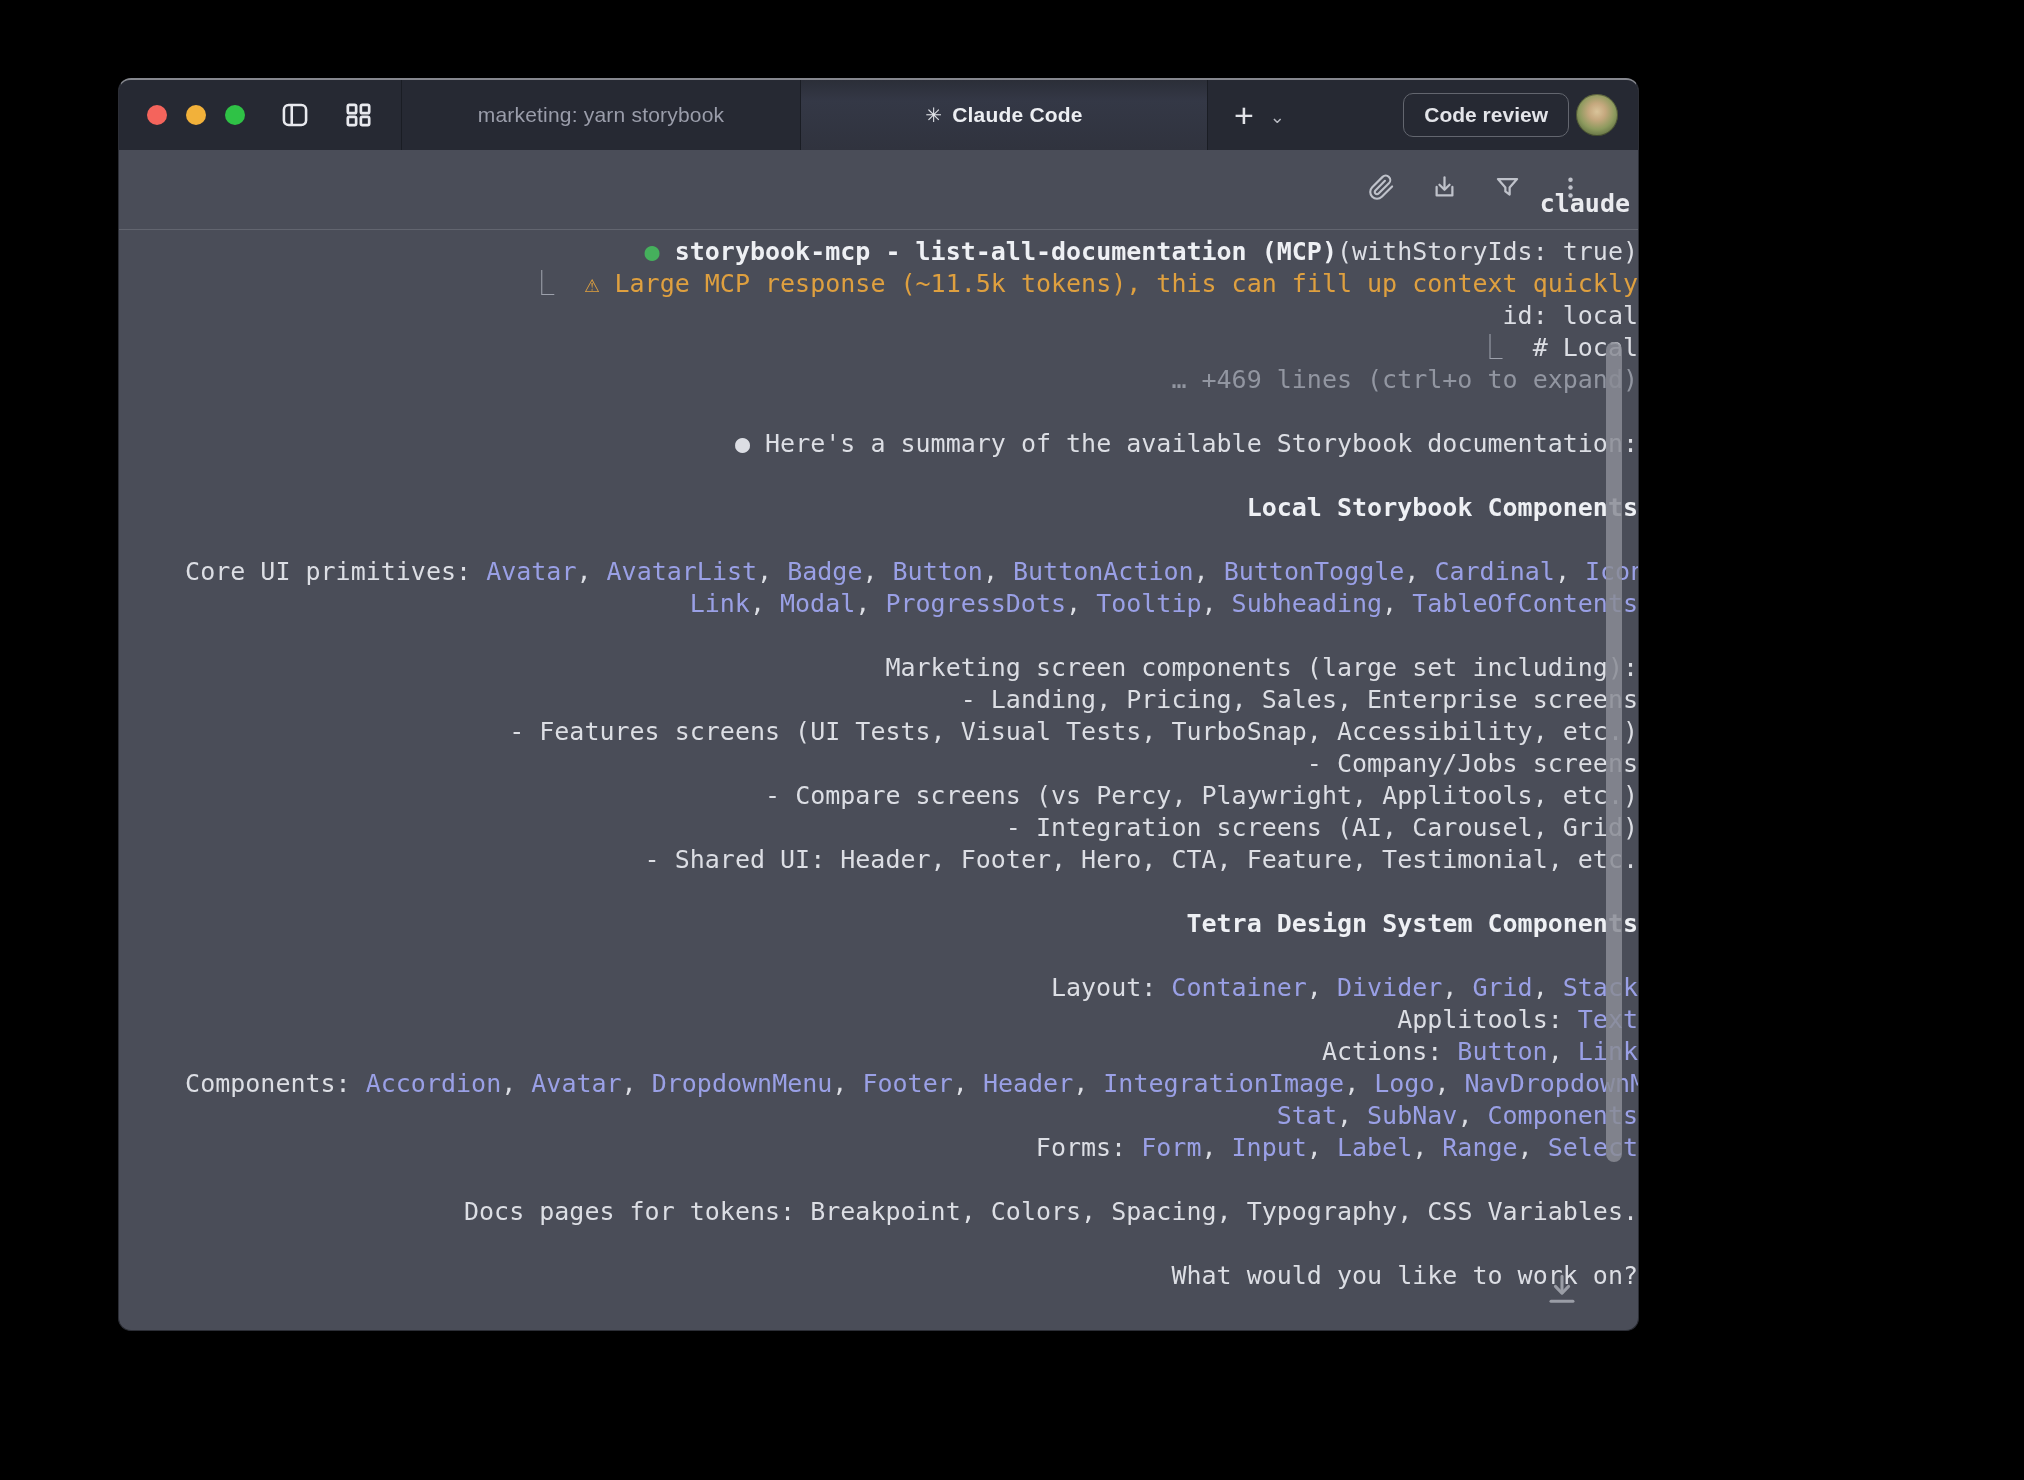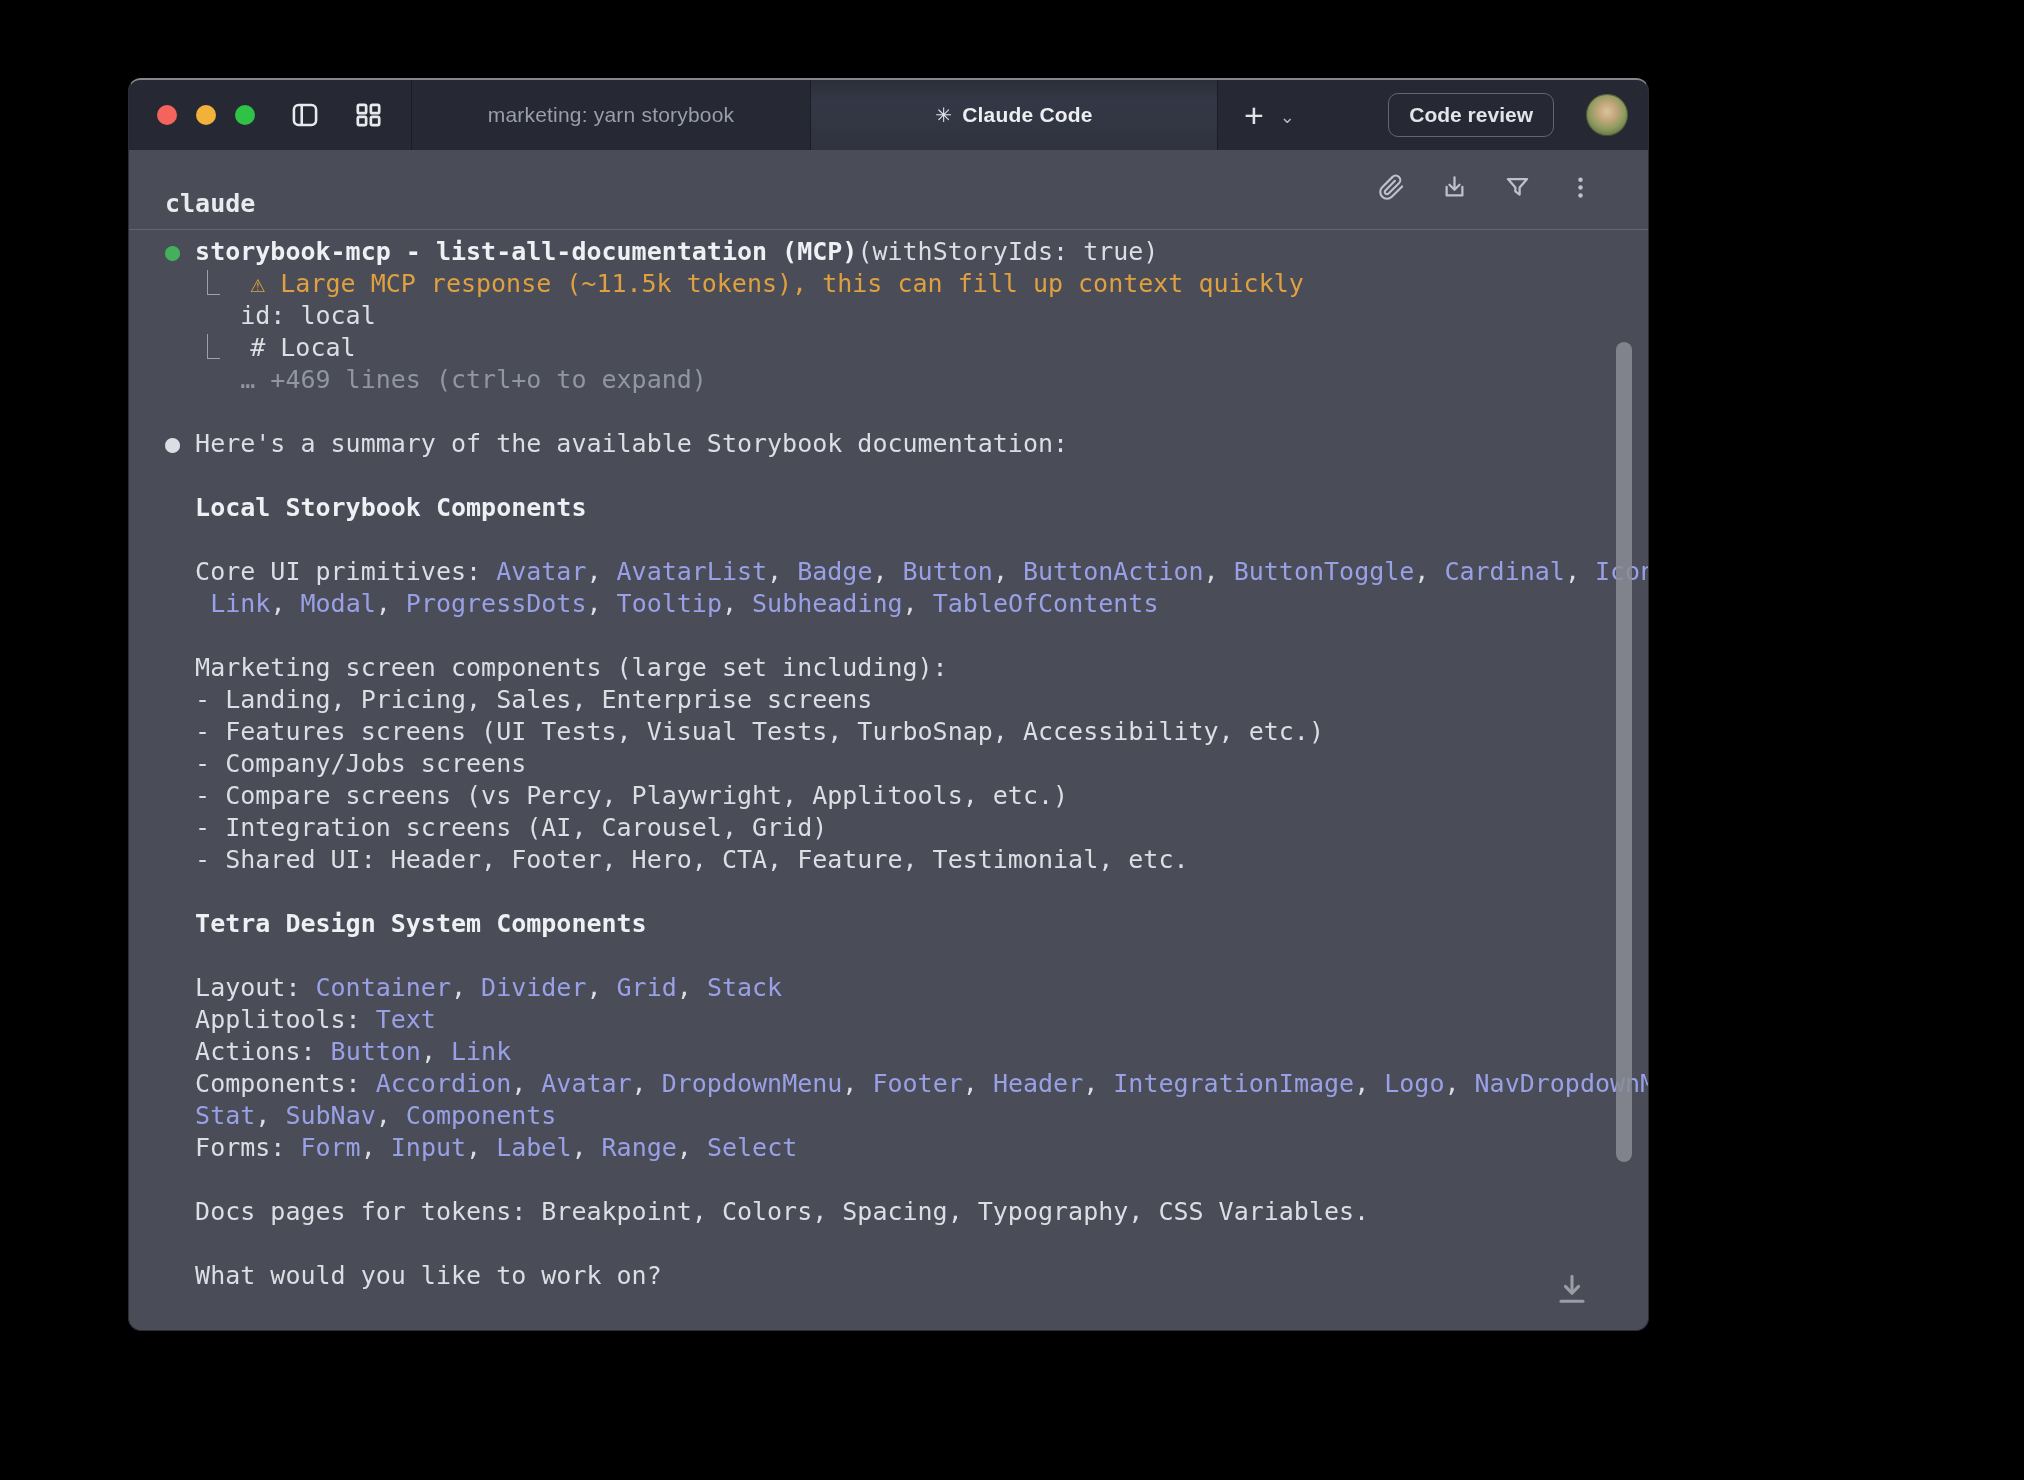--- a/index.html
+++ b/index.html
@@ -6,24 +6,25 @@
     --background:#000000; --window-bg:#4a4d58; --tabbar-bg:#262933;
     --active-tab-bg:#31343f; --accent-link:#9aa0e6; --warning:#dfa03f;
     --bullet-green:#45b05c; --text-primary:#e7e8ec; --text-dim:#9296a1;
     --traffic-red:#f4645c; --traffic-yellow:#f2b13a; --traffic-green:#2fc246;
   }
   *{margin:0;padding:0;box-sizing:border-box;}
   html,body{width:2024px;height:1480px;overflow:hidden;}
   body{background:var(--background);font-family:"Liberation Sans",sans-serif;}
 
   .window{
-    position:absolute;left:128px;top:78px;width:1521px;height:1253px;
+    position:absolute;left:118px;top:78px;width:1521px;height:1253px;
     background:var(--window-bg);border-radius:13px;overflow:hidden;
     border:1px solid #2c2e36;border-top:2px solid #85878e;
     box-shadow:0 18px 60px rgba(0,0,0,.75);
+    text-align:right;
   }
 
   
   .tabbar{height:70px;background:var(--tabbar-bg);display:flex;align-items:stretch;}
   .tab-divider{width:1px;background:#1a1d24;}
   .controls{width:282px;display:flex;align-items:center;padding-left:28px;}
   .lights{display:flex;gap:19px;align-items:center;}
   .light{width:20px;height:20px;border-radius:50%;}
   .light.red{background:var(--traffic-red);}
   .light.yellow{background:var(--traffic-yellow);}
@@ -32,21 +33,21 @@
   .win-icon svg{display:block;}
   .tab{flex:0 0 auto;display:flex;align-items:center;justify-content:center;
        font-size:21px;color:#9a9daa;letter-spacing:.2px;}
   .tab.inactive{width:398px;}
   .tab.active{width:406px;background:linear-gradient(180deg,#2b2e38 0%,#343846 30%,#30333e 100%);
        color:#eceef2;font-weight:600;}
   .tab .spark{margin-right:10px;font-weight:400;font-size:20px;color:#e3e5ea;}
   .newtab-zone{display:flex;align-items:center;gap:16px;padding-left:26px;color:#d6d8de;}
   .plus-btn{font-size:34px;font-weight:300;line-height:1;color:#e2e3e8;}
   .tab-chevron{font-size:18px;color:#b8bac2;transform:translateY(2px);}
-  .titlebar-right{margin-left:auto;display:flex;align-items:center;gap:32px;padding-right:20px;}
+  .titlebar-right{margin-left:auto;display:flex;align-items:center;gap:7px;padding-right:20px;}
   .code-review-btn{height:44px;padding:0 20px;display:flex;align-items:center;
        border:1.5px solid #63666f;border-radius:10px;color:#e3e4e9;font-size:21px;font-weight:600;}
   .avatar{width:42px;height:42px;border-radius:50%;
        background:radial-gradient(circle at 50% 42%,#d9c49a 0%,#c5a87e 26%,#8d9a5e 55%,#5d6c41 80%,#46532f 100%);
        box-shadow:inset 0 0 0 1px rgba(0,0,0,.35);}
 
   
   .toolbar{height:80px;position:relative;border-bottom:1px solid #62656f;padding:12px 8px 0 36px;}
   .redacted{height:21px;width:925px;border-radius:2px;opacity:.92;
     background:

